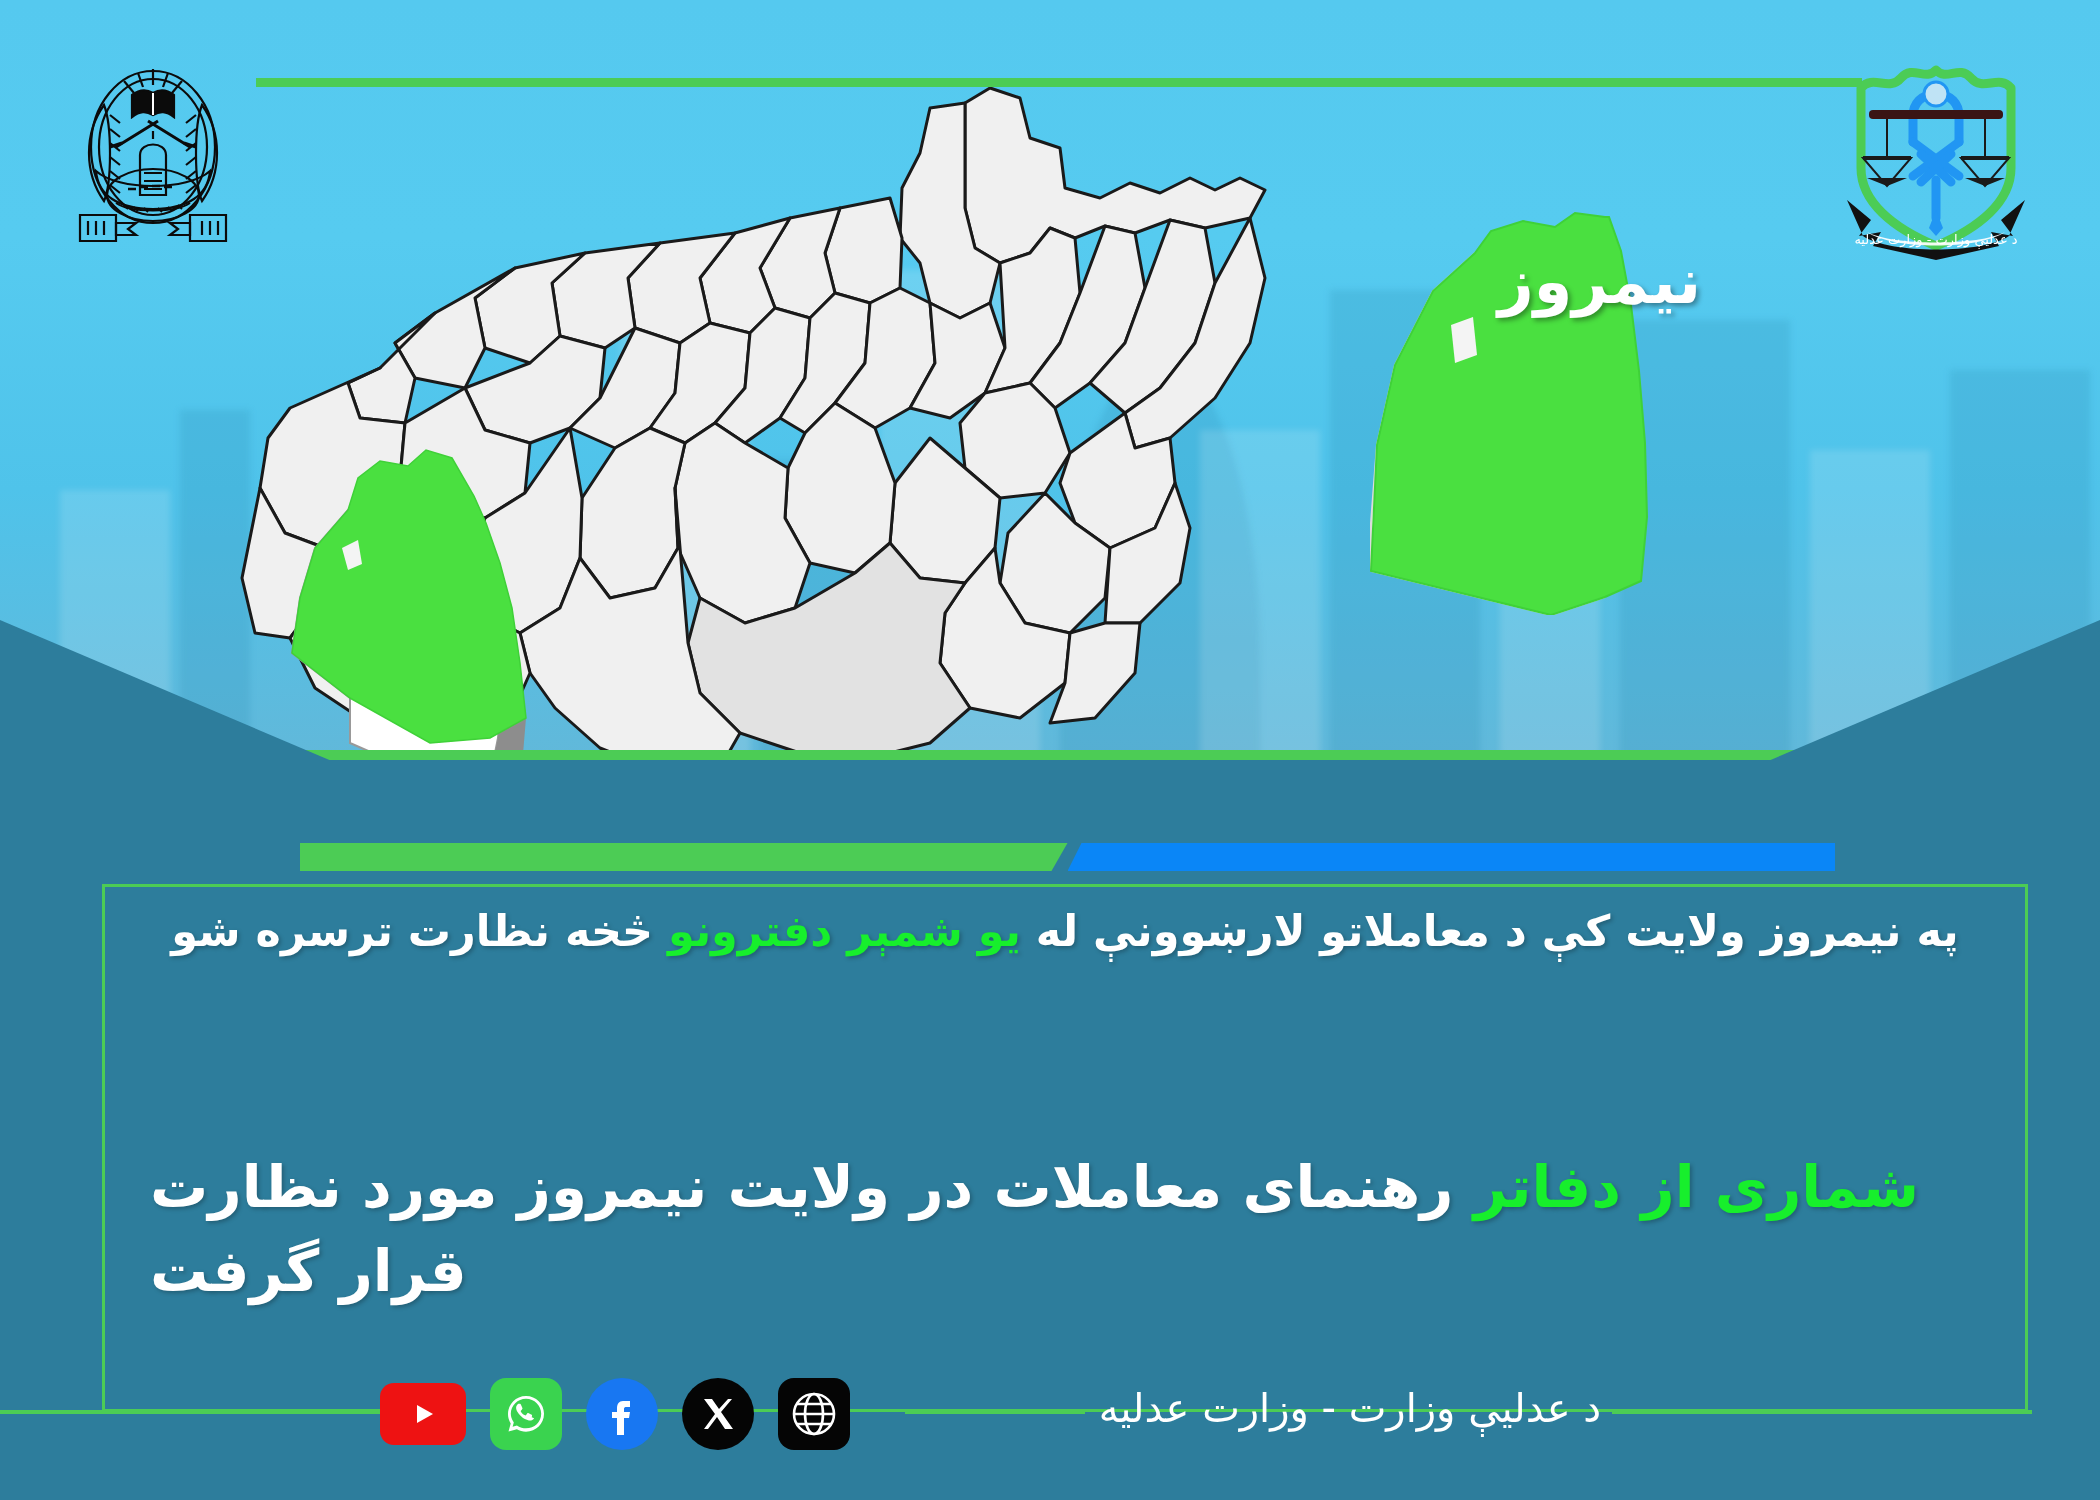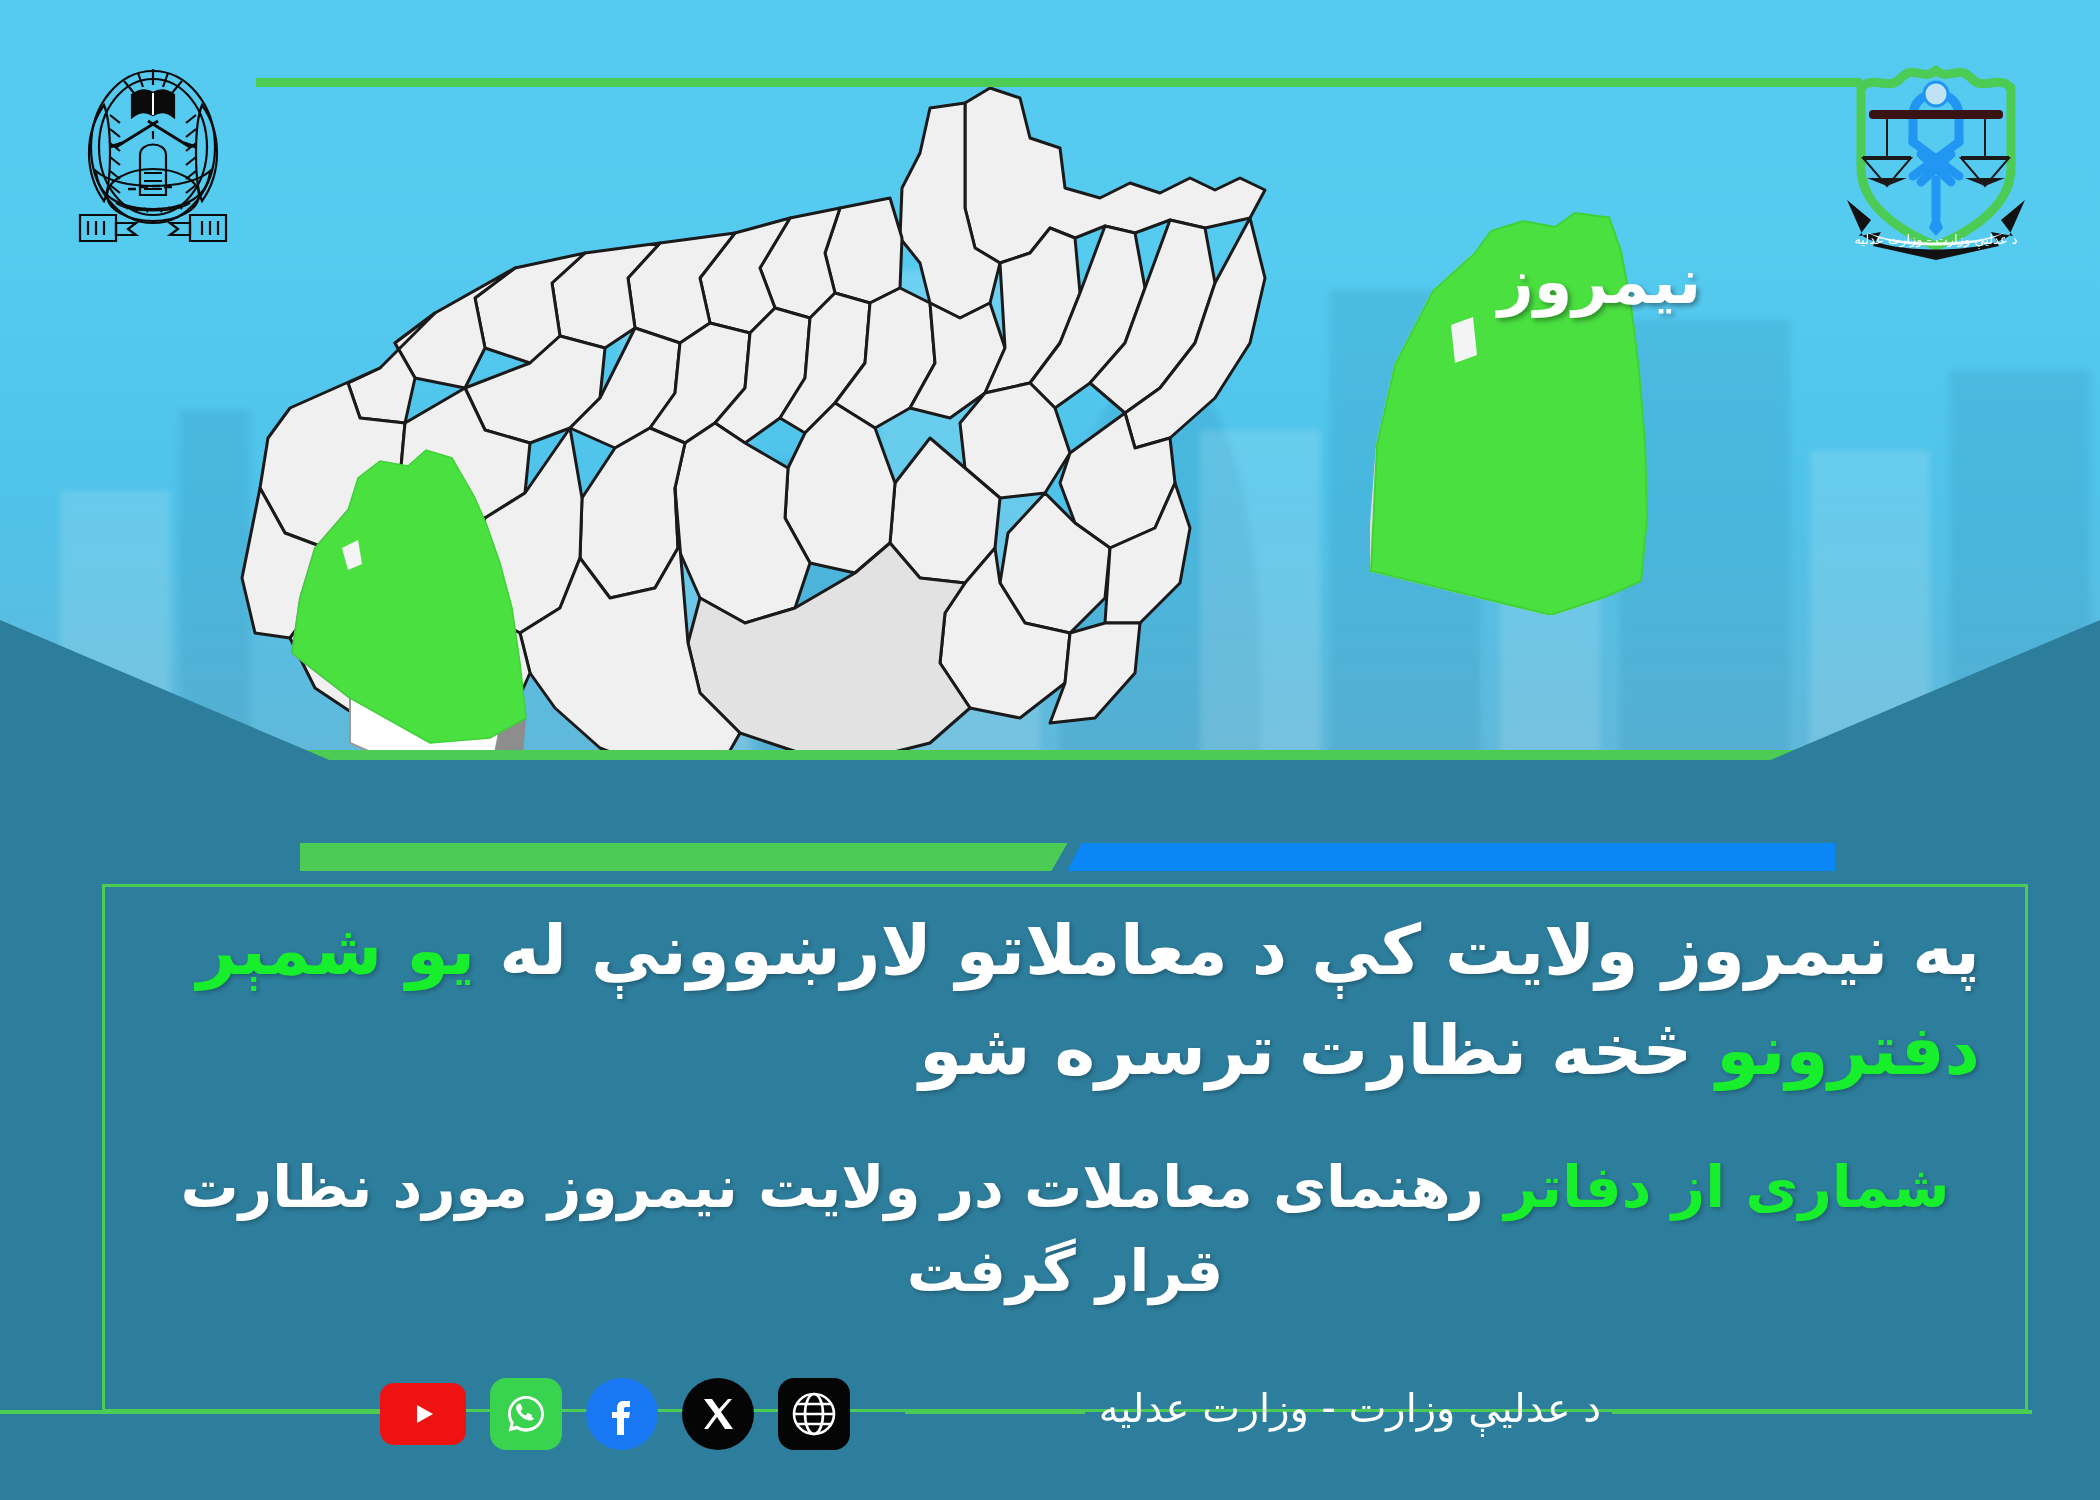--- a/index.html
+++ b/index.html
@@ -97,27 +97,27 @@
   
   #text-frame{
     position:absolute; left:102px; top:884px; width:1926px; height:528px;
     border:3px solid #4ccc55;
     z-index:2;
   }
 
   
   #headline-pashto{
     position:absolute; left:150px; top:900px; width:1830px; z-index:5;
-    direction:rtl;
-    color:#ffffff; font-size:69px; font-weight:bold; line-height:1.45;
+    text-align:center; direction:rtl;
+    color:#ffffff; font-size:43px; font-weight:bold; line-height:1.45;
     text-shadow:2px 2px 4px rgba(0,0,0,.25);
   }
   #headline-dari{
     position:absolute; left:150px; top:1145px; width:1830px; z-index:5;
-    text-align:center; direction:rtl;
+    text-align:left; direction:rtl;
     color:#ffffff; font-size:58px; font-weight:bold; line-height:1.45;
     text-shadow:2px 2px 4px rgba(0,0,0,.25);
   }
   .hl-accent{ color:#17ef2c; }
   #footer-rule-left{
     position:absolute; left:0; top:1410px; width:380px; height:4px;
     background:#4ccc55; z-index:3;
   }
   #social-icons{
     position:absolute; left:380px; top:1378px; z-index:7;

